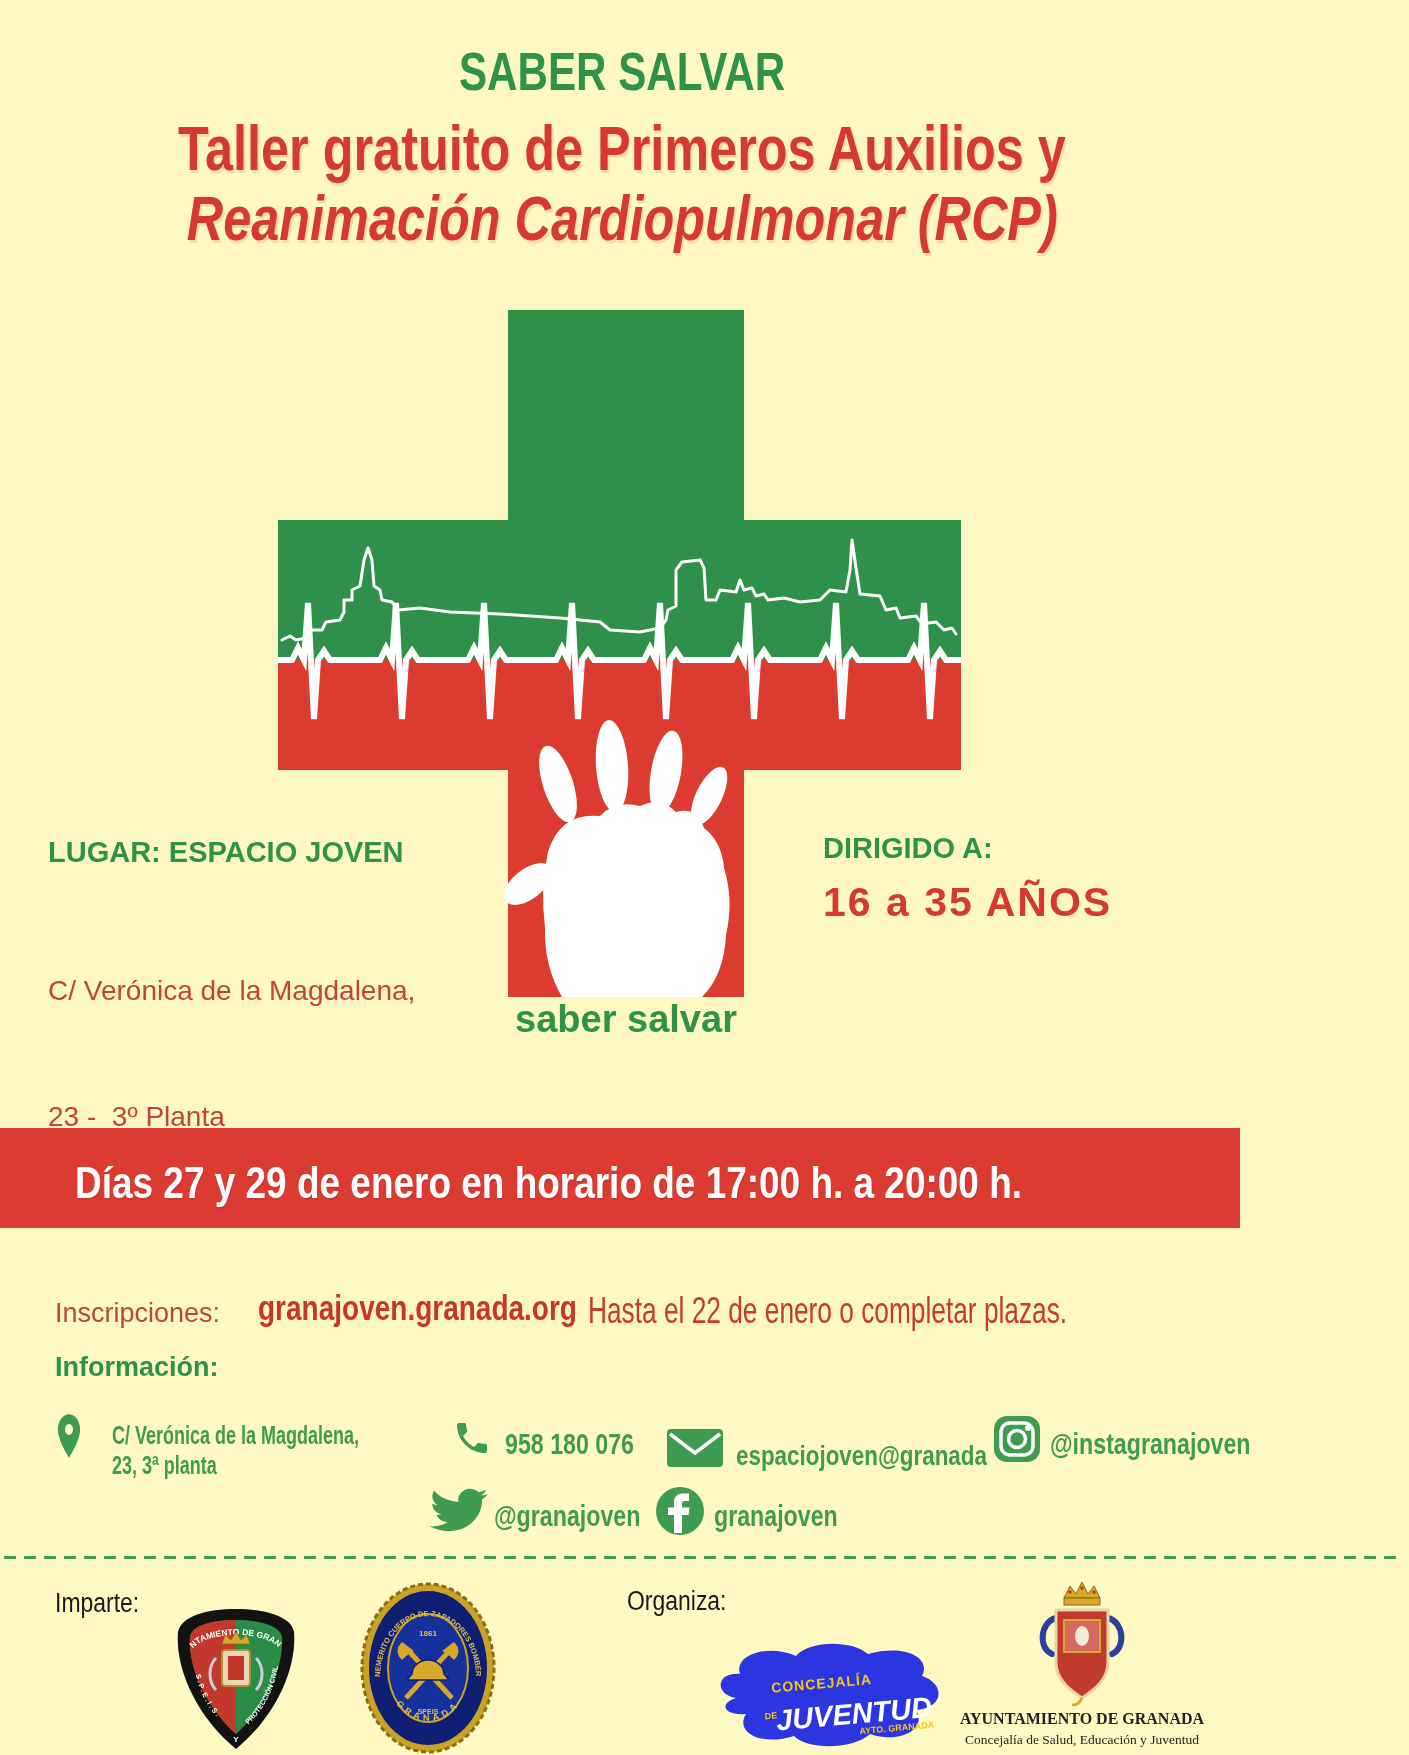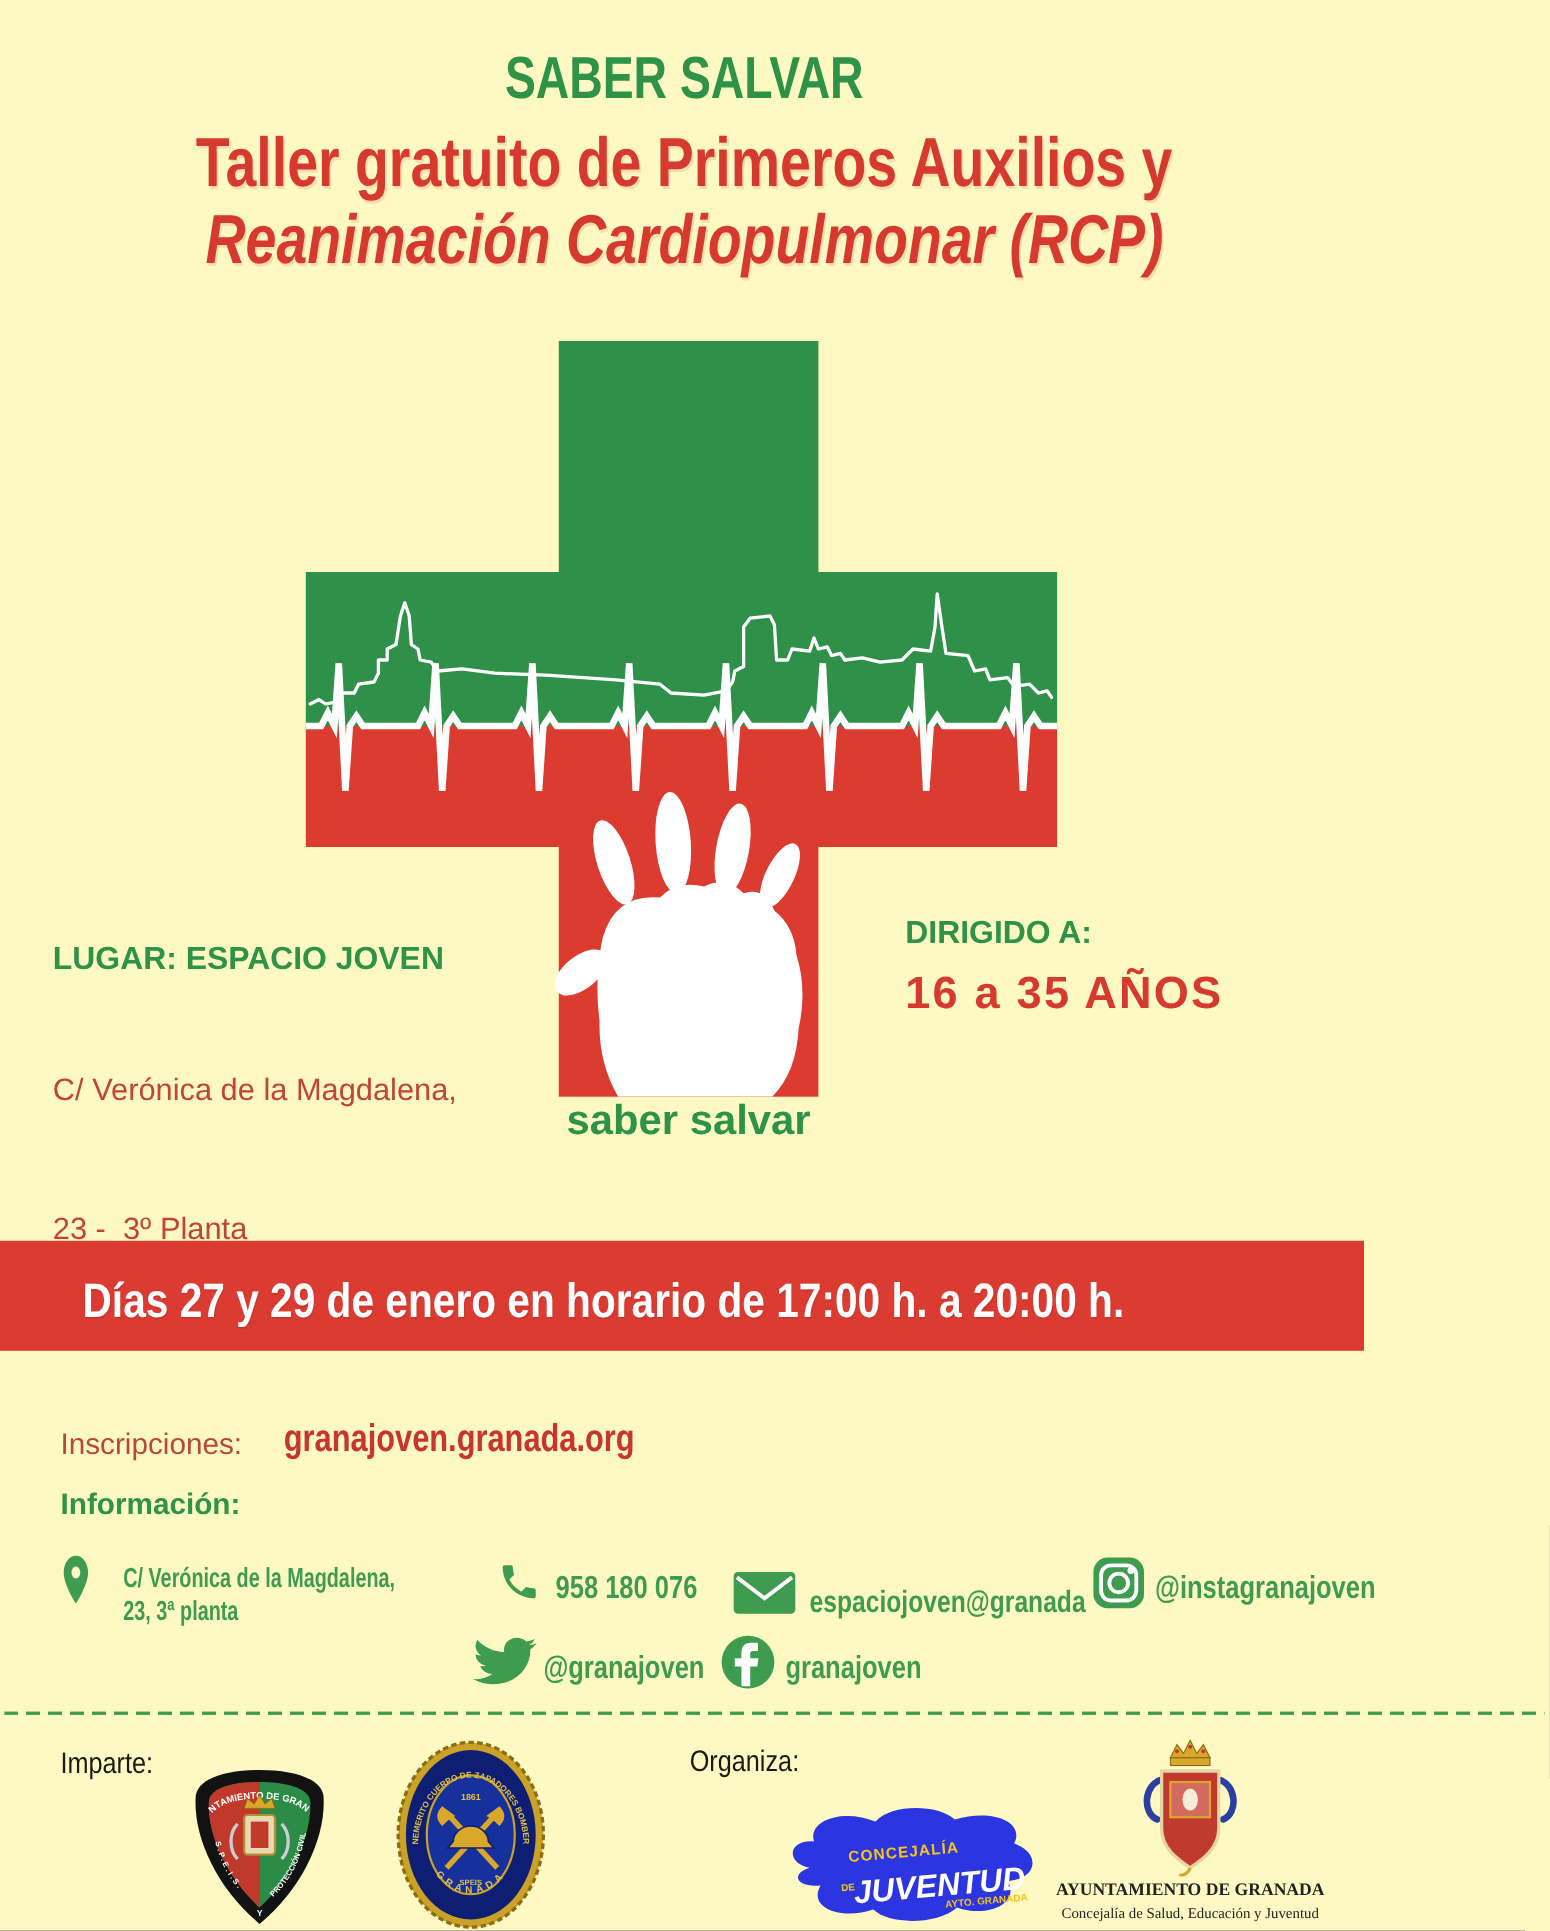--- a/index.html
+++ b/index.html
@@ -23,21 +23,21 @@
   .sx85{transform:scaleX(.85);}
   .center-wrap{left:0;width:1244px;text-align:center;}
   .pretitle{top:40px;font-size:54px;font-weight:bold;color:var(--green);letter-spacing:0px;}
   .title{font-size:63px;font-weight:bold;color:var(--red);text-shadow:2px 3px 0 rgba(214,58,47,.15);}
   .t1{top:112px;} .t2{top:182px;font-style:italic;}
   .cross-part{position:absolute;}
   .v-green{left:508px;top:310px;width:236px;height:212px;background:var(--cross-green);}
   .band-green{left:278px;top:520px;width:683px;height:140px;background:var(--cross-green);}
   .band-red{left:278px;top:660px;width:683px;height:110px;background:var(--cross-red);}
   .v-red{left:508px;top:660px;width:236px;height:337px;background:var(--cross-red);}
-  .lugar-label{left:48px;top:836px;font-size:29px;font-weight:bold;color:var(--green);margin-top:20px;}
+  .lugar-label{left:48px;top:836px;font-size:29px;font-weight:bold;color:var(--green);}
   .lugar-addr{left:48px;top:886px;font-size:28px;color:var(--soft-red);line-height:42px;white-space:pre-wrap;}
   .dirigido-label{left:823px;top:832px;font-size:29px;font-weight:bold;color:var(--green);}
   .jovenes{left:823px;top:876px;font-size:41px;font-weight:bold;color:var(--red);letter-spacing:2px;line-height:52px;}
   .saber-caption{left:498px;top:998px;width:256px;text-align:center;font-size:38px;font-weight:bold;color:var(--green);}
   .banner{left:0;top:1128px;width:1240px;height:100px;background:var(--banner-red);}
   .banner-text{position:absolute;left:75px;top:0;line-height:110px;font-size:44px;font-weight:bold;color:#fff;text-shadow:1px 2px 0 rgba(0,0,0,.08);}
   .insc-label{left:55px;top:1298px;font-size:27px;font-weight:normal;color:var(--deep-red);}
   .insc-url{left:258px;top:1288px;font-size:35px;font-weight:bold;color:var(--url-red);}
   .insc-deadline{left:588px;top:1290px;font-size:36px;color:#C53A31;}
   .info-label{left:55px;top:1352px;font-size:27px;font-weight:bold;color:var(--green);}
@@ -111,20 +111,23 @@
   <div class="abs banner">
     <div class="banner-text">
       <span class="sx sx84">Días 27 y 29 de enero en horario de 17:00 h. a 20:00 h.</span>
     </div>
   </div>
 
   <div class="abs insc-label">Inscripciones:</div>
   <div class="abs insc-url">
     <span class="sx sx80">granajoven.granada.org</span>
   </div>
+  <div class="abs insc-deadline">
+    <span class="sx sx73">Hasta el 22 de enero o completar plazas.</span>
+  </div>
 
   <div class="abs info-label">Información:</div>
 
   <svg class="abs" style="left:50px;top:1410px;" width="38" height="52" viewBox="0 0 24 24" preserveAspectRatio="none">
     <path class="fill-green" d="M12 2C8.13 2 5 5.13 5 9c0 5.25 7 13 7 13s7-7.75 7-13c0-3.87-3.13-7-7-7zm0 9.5c-1.38 0-2.5-1.12-2.5-2.5s1.12-2.5 2.5-2.5 2.5 1.12 2.5 2.5-1.12 2.5-2.5 2.5z"></path>
   </svg>
   <div class="abs contact-text" style="left:112px;top:1420px;font-size:25px;line-height:30px;">
     <div><span class="sx sx72">C/ Verónica de la Magdalena,</span></div>
     <div><span class="sx sx72">23, 3ª planta</span></div>
   </div>

